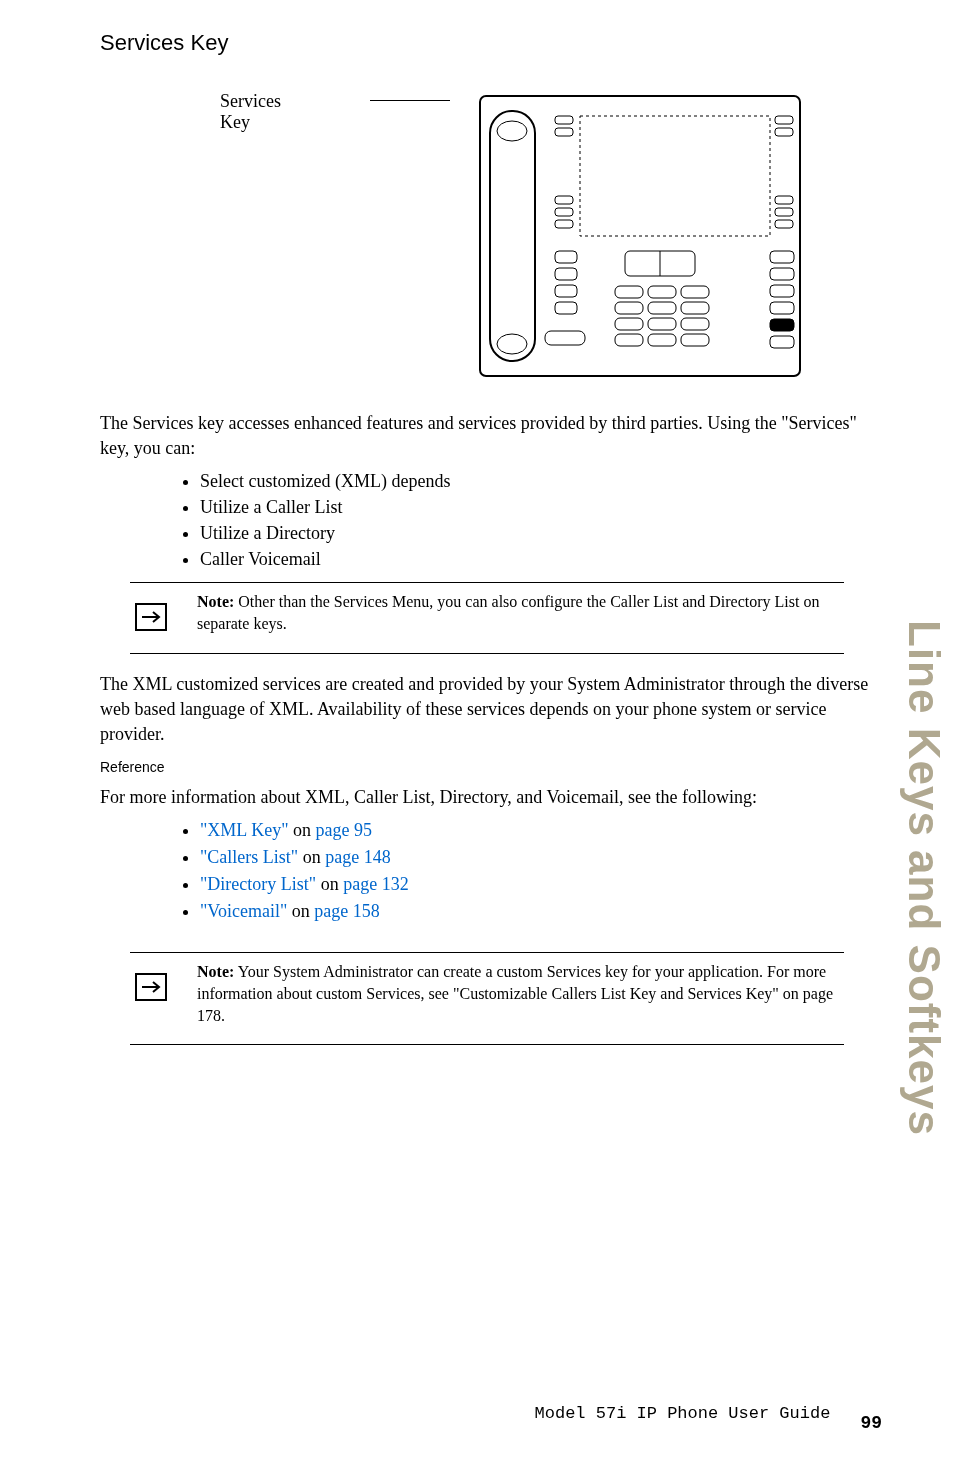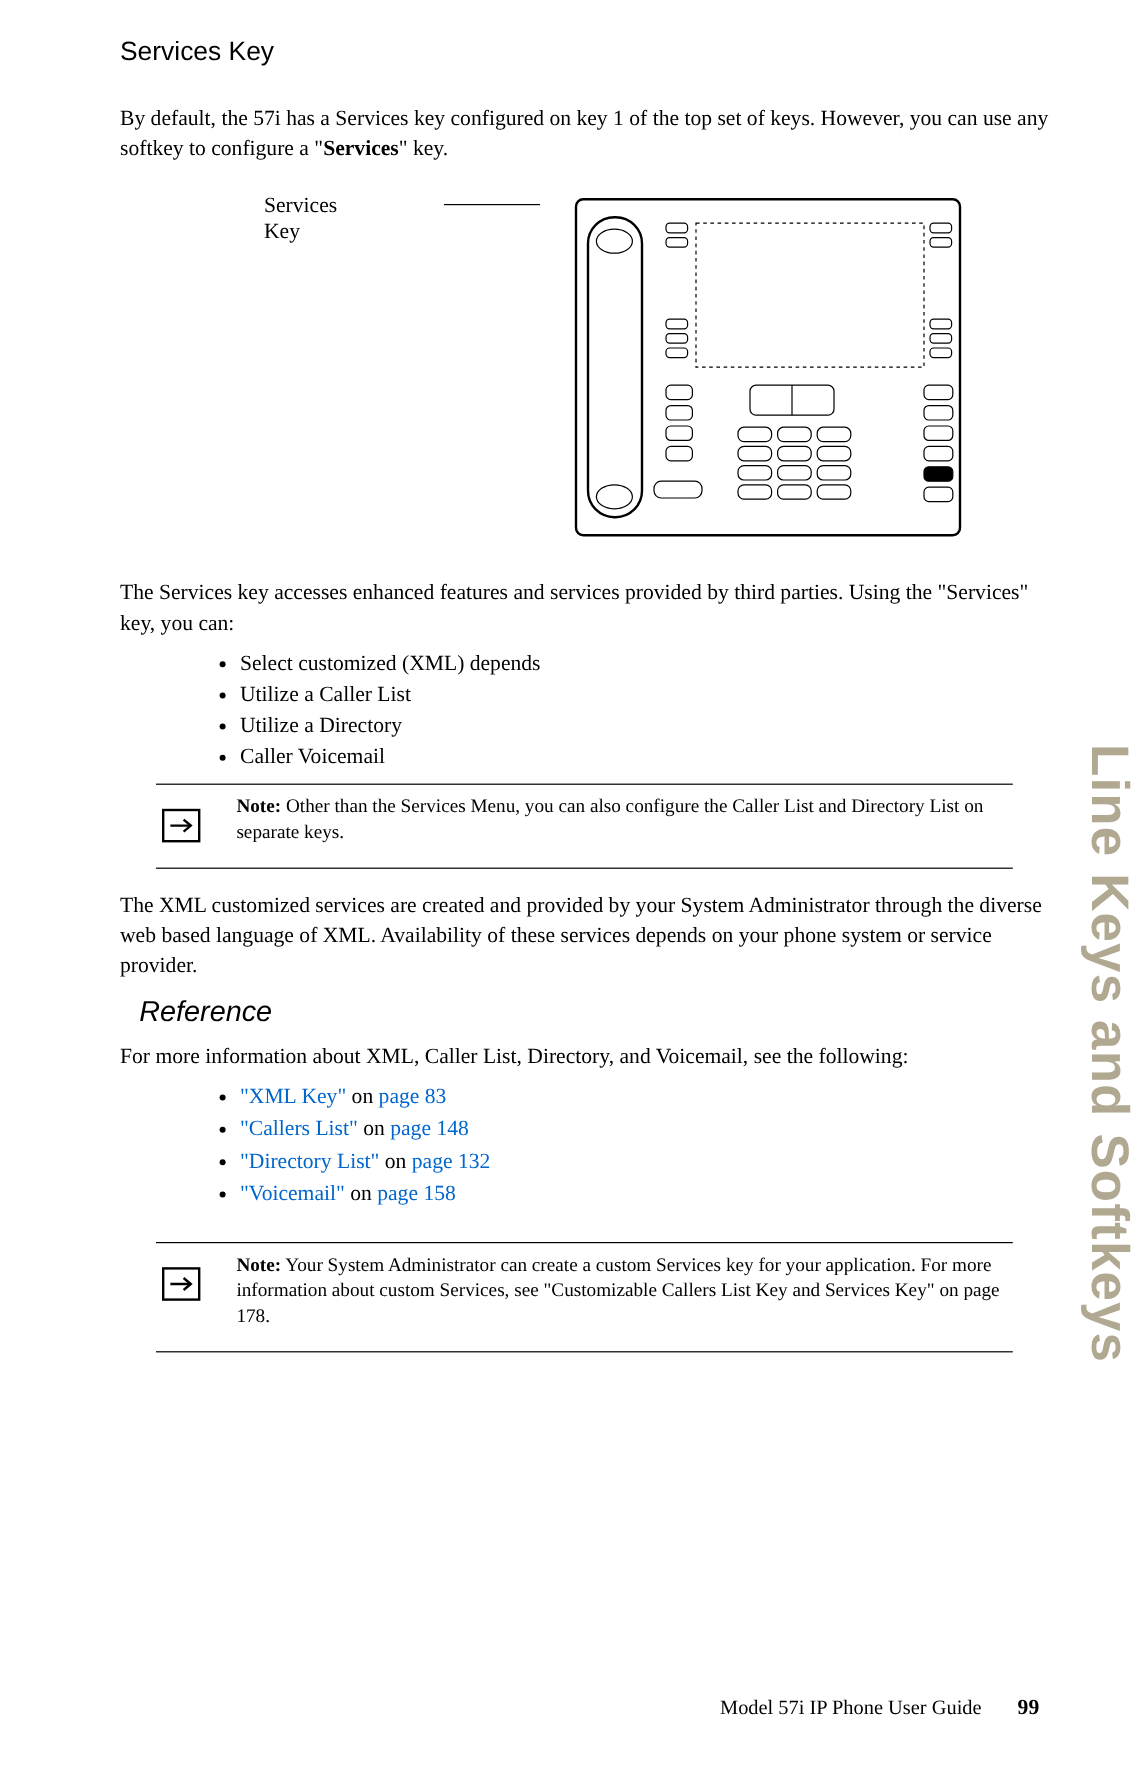--- a/index.html
+++ b/index.html
@@ -90,25 +90,23 @@
   .note-icon-box svg { width: 20px; height: 14px; }
   .note-text {
     font-size: 16px;
     line-height: 1.35;
     margin-left: 30px;
     padding-right: 10px;
   }
   .note-text .bold { font-weight: bold; }
   .subheading-italic {
     font-family: 'Trebuchet MS', Arial, sans-serif;
-    font-style: italic;
-    font-size: 24px;
+    font-size: 14px;
     margin-top: 12px;
     margin-bottom: 10px;
-    margin-left: 16px;
   }
   .side-tab {
     position: absolute;
     right: 0;
     top: 620px;
     width: 60px;
     height: 640px;
     display: flex;
     align-items: flex-start;
     justify-content: center;
@@ -118,38 +116,36 @@
     font-size: 44px;
     font-weight: bold;
     color: #b0a890;
     writing-mode: vertical-rl;
     letter-spacing: 1px;
     white-space: nowrap;
   }
   .footer {
     position: absolute;
     bottom: 42px;
-    right: 88px;
+    right: 72px;
     font-size: 17px;
     display: flex;
-    align-items: flex-end;
+    align-items: center;
+    font-family: Liberation Mono, monospace;
   }
   .footer .guide { margin-right: 30px; }
   .footer .pagenum { font-weight: bold; font-size: 18px; margin-top: 19px; }
 </style>
 </head>
 <body>
 
 <div class="page">
 
   <div class="section-heading">Services Key</div>
 
-  <p class="body-text">
-    <span>By default, the 57i has a Services key configured on key 1 of the top set of keys. However, you can use any softkey to configure a "</span><b>Services</b><span>" key.</span>
-  </p>
 
   <div class="figure-row">
     <div class="figure-label">
       <span>Services</span><br>
       <span>Key</span>
     </div>
     <div class="figure-line"></div>
     <svg class="phone-svg" viewBox="0 0 360 300">
 
       <rect x="30" y="10" width="320" height="280" rx="6" fill="none" stroke="#000" stroke-width="2"></rect>
@@ -227,21 +223,21 @@
   </div>
 
   <p class="body-text">The XML customized services are created and provided by your System Administrator through the diverse web based language of XML. Availability of these services depends on your phone system or service provider.</p>
 
   <div class="subheading-italic">Reference</div>
 
   <p class="body-text">For more information about XML, Caller List, Directory, and Voicemail, see the following:</p>
 
   <ul class="link-list">
     <li>
-      <span class="link">"XML Key"</span><span> on </span><span class="link">page 83</span>
+      <span class="link">"XML Key"</span><span> on </span><span class="link">page 95</span>
     </li>
     <li>
       <span class="link">"Callers List"</span><span> on </span><span class="link">page 148</span>
     </li>
     <li>
       <span class="link">"Directory List"</span><span> on </span><span class="link">page 132</span>
     </li>
     <li>
       <span class="link">"Voicemail"</span><span> on </span><span class="link">page 158</span>
     </li>

